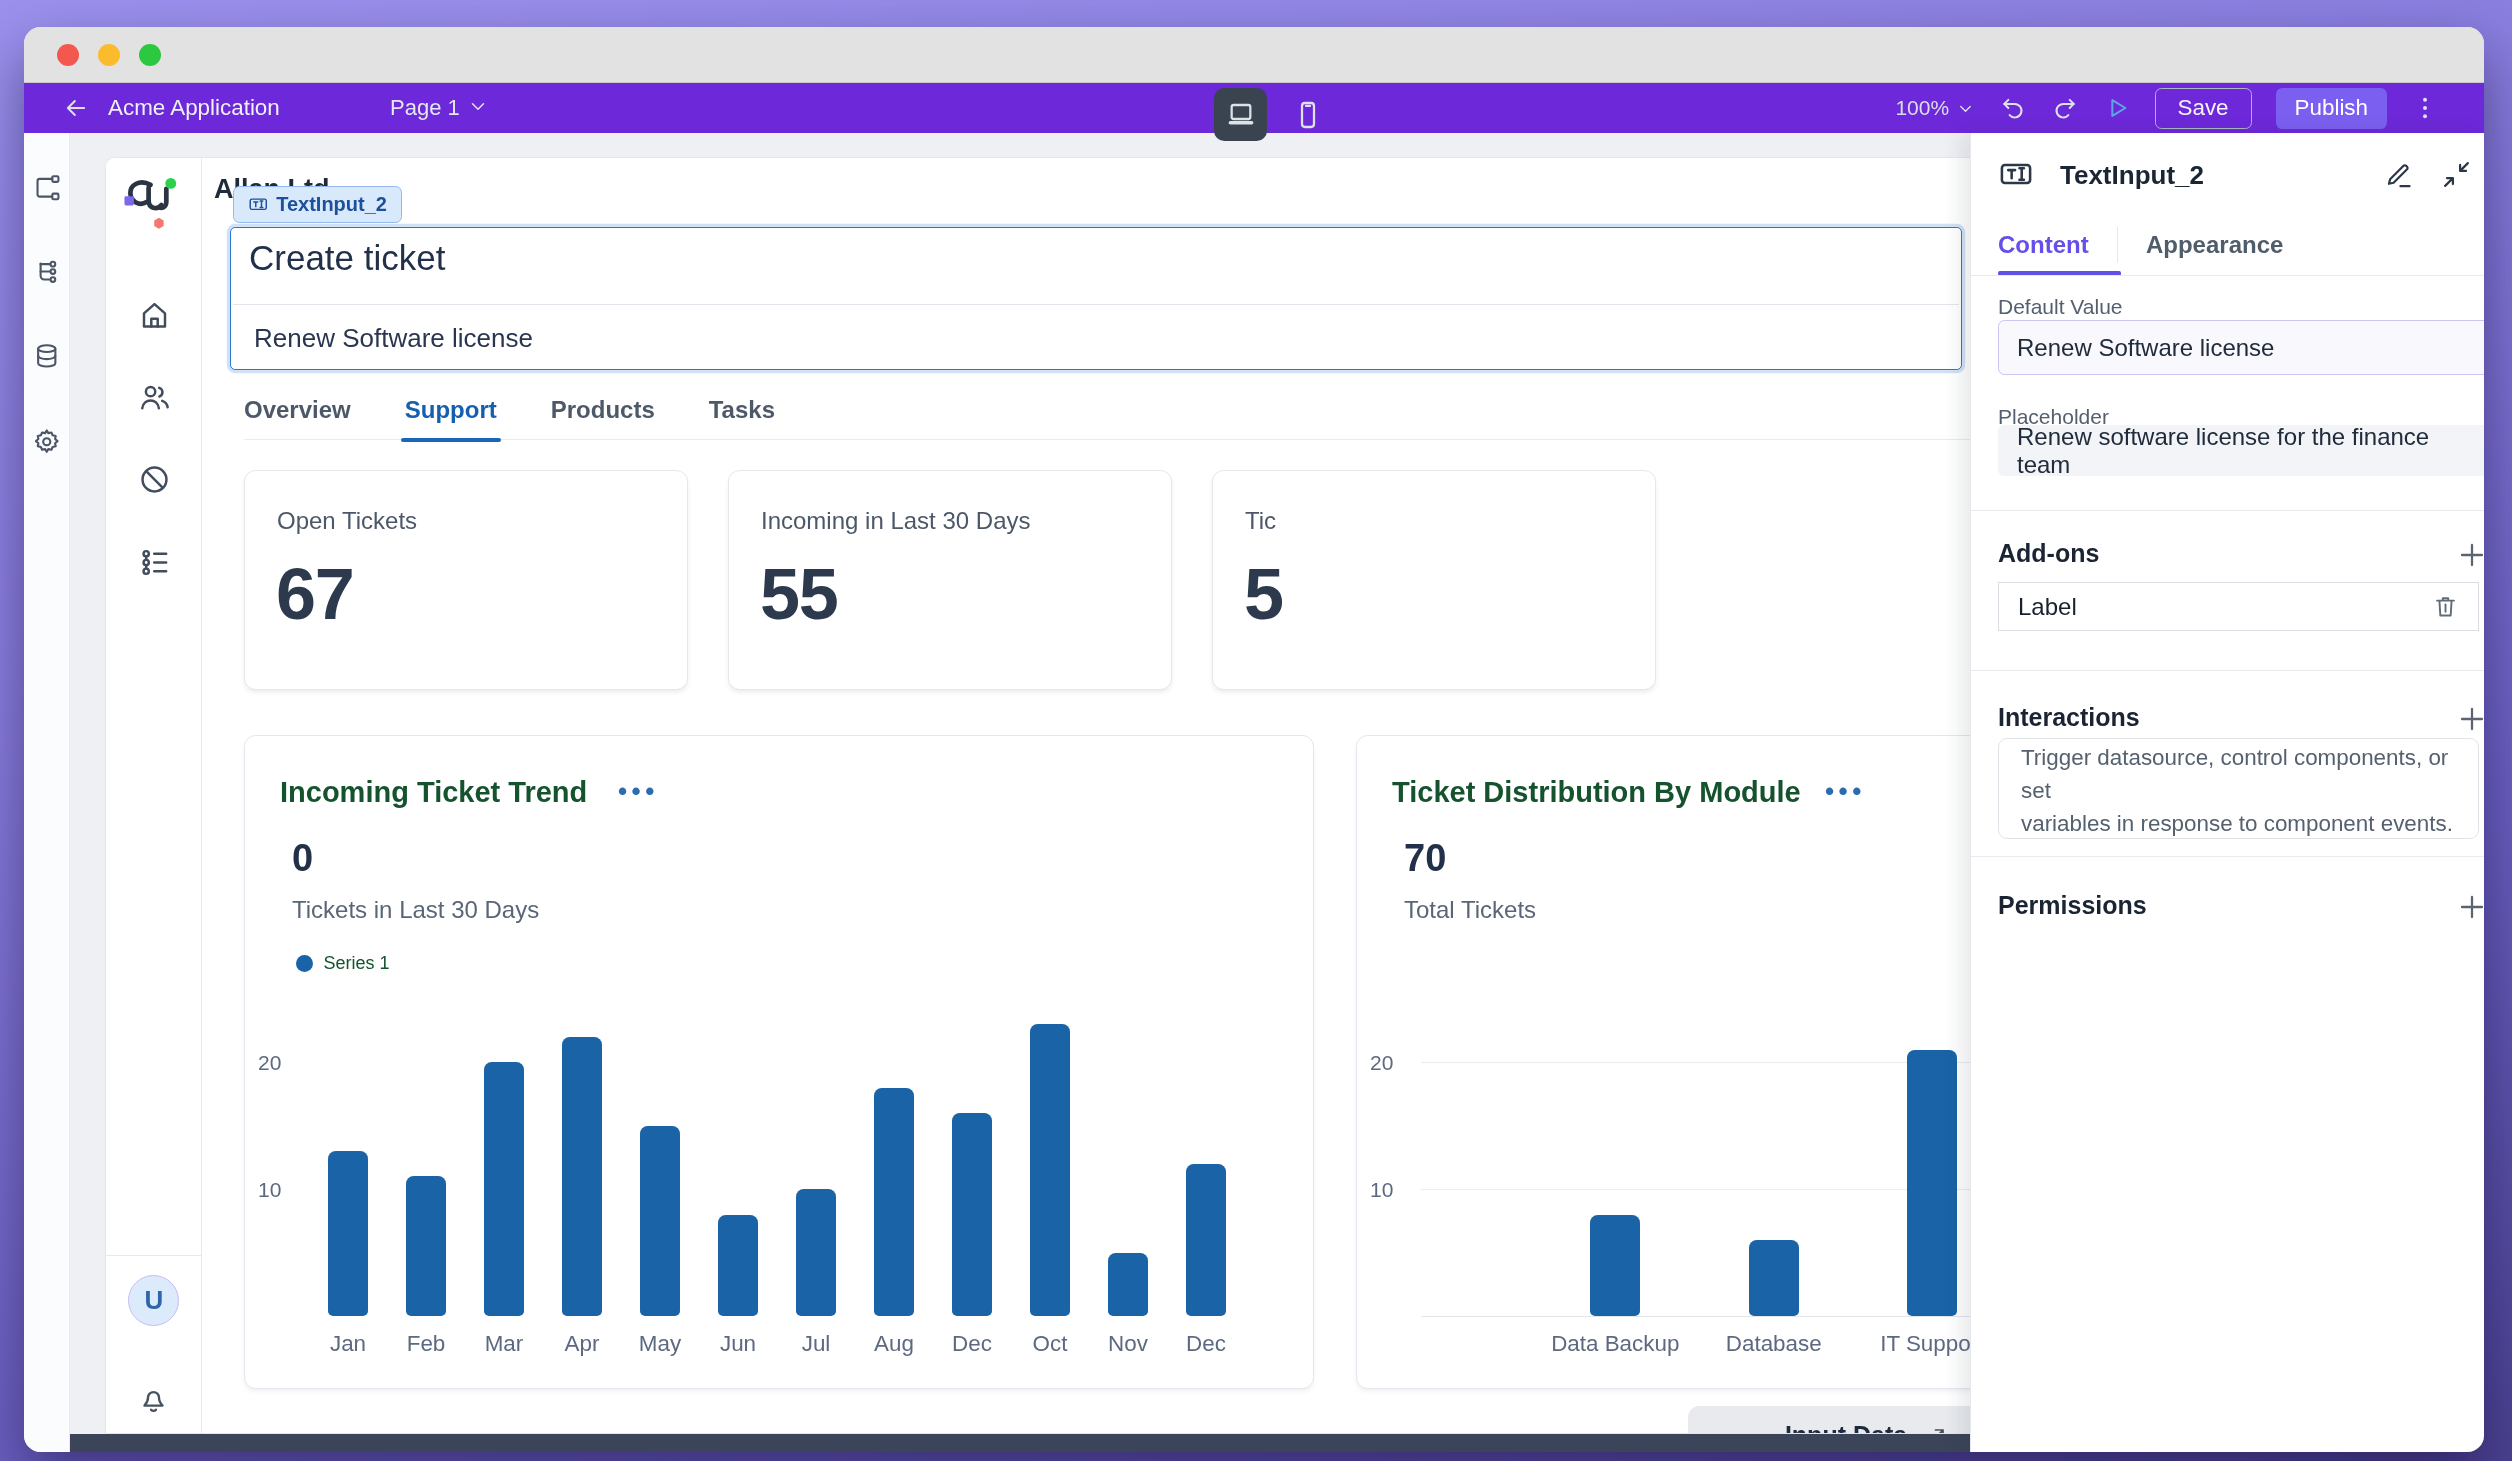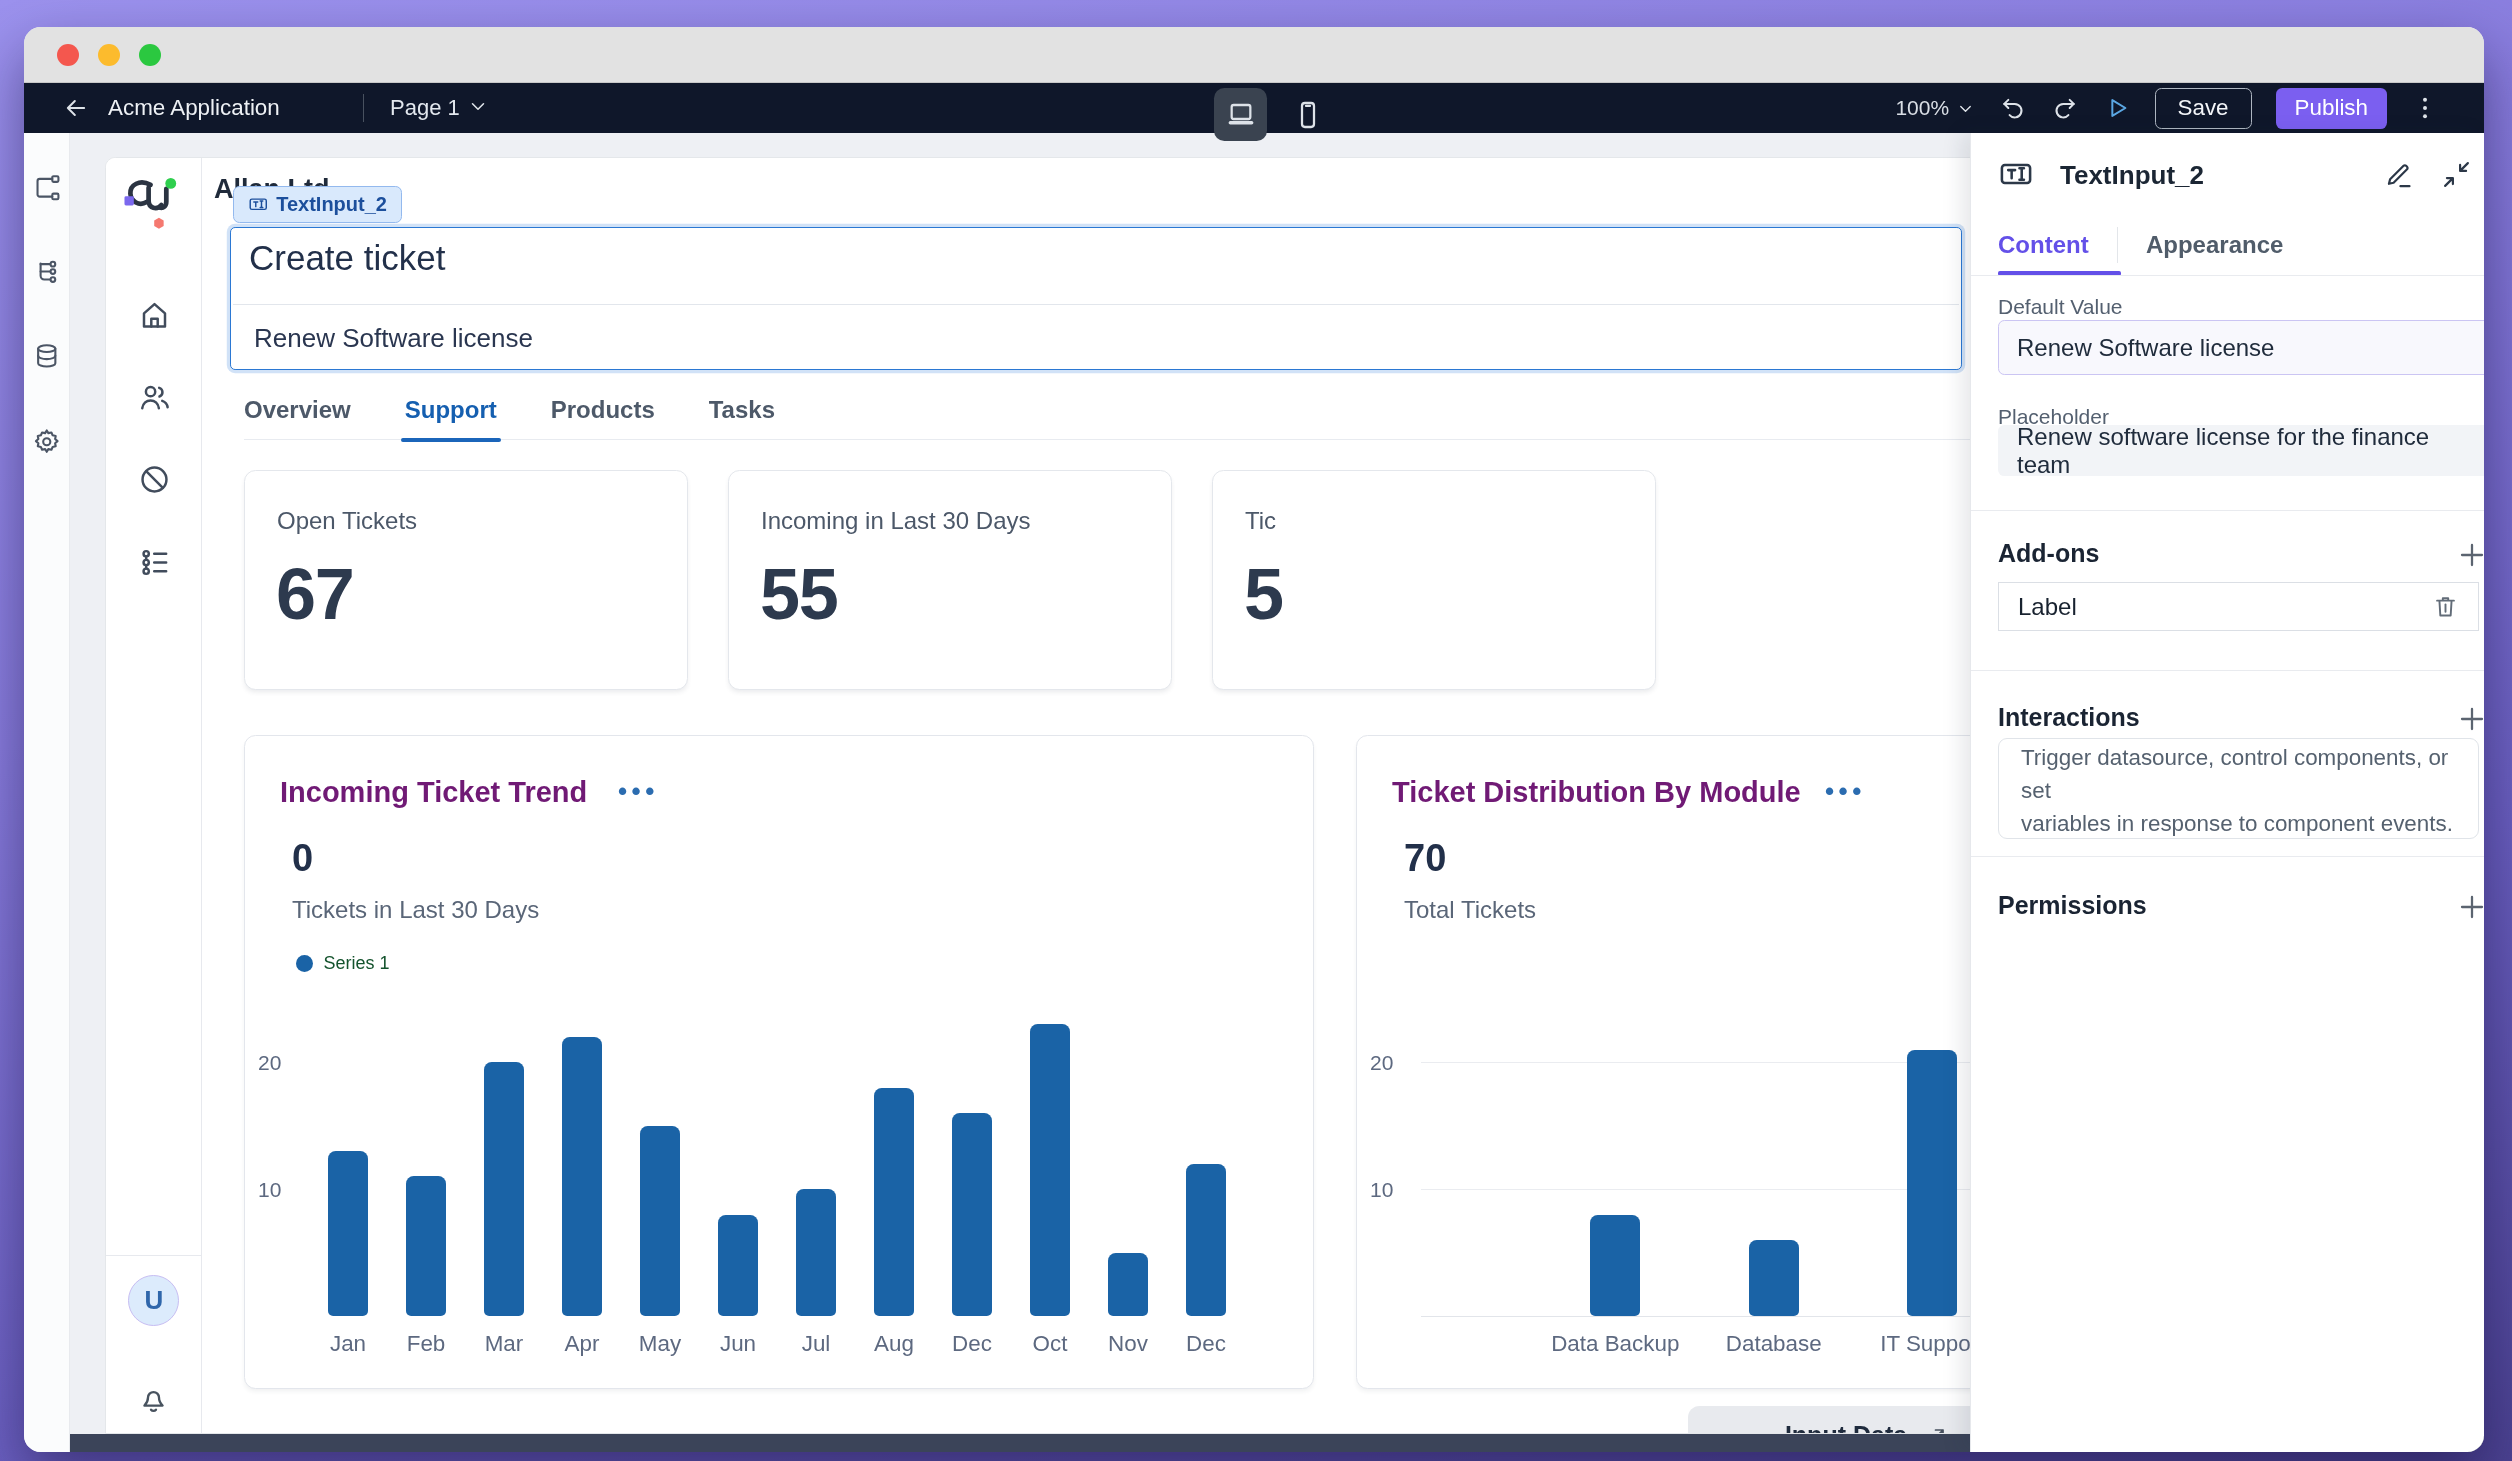--- a/index.html
+++ b/index.html
@@ -8,21 +8,21 @@
 
   .window { position:absolute; left:24px; top:27px; width:2460px; height:1425px; border-radius:16.7px;
             overflow:hidden; box-shadow:0 26px 58px rgba(20,12,60,.5); background:#eef0f4; }
 
   
   .titlebar { position:absolute; left:0; top:0; right:0; height:56px; background:#e2e2e2; border-bottom:0.6px solid #c8c8c8; }
   .lights { position:absolute; left:33px; top:17.3px; display:flex; gap:19px; }
   .light { width:22px; height:22px; border-radius:50%; }
 
   
-  .topbar { position:absolute; left:0; top:56px; right:0; height:50px; background:#0f172a; display:flex; align-items:center; color:#e7ebf0; }
+  .topbar { position:absolute; left:0; top:56px; right:0; height:50px; background:#6d28d9; display:flex; align-items:center; color:#e7ebf0; }
   .tb-icon { width:28px; height:28px; color:#dde2e8; }
   .tb-icon svg, .icon svg { width:100%; height:100%; display:block; }
   .tb-back { margin-left:38px; }
   .tb-title { margin-left:18px; font-size:22.4px; color:#eef1f5; }
   .tb-vdiv { width:1.3px; height:28px; background:#48515f; margin-left:83px; }
   .tb-page { margin-left:26px; font-size:22px; color:#e3e8ee; display:flex; align-items:flex-start; gap:7.7px; }
   .tb-page .tb-icon { width:22px; height:22px; }
   .device-group { position:absolute; left:1190px; top:5.1px; display:flex; gap:14px; align-items:center; }
   .device-tile { width:53px; height:53px; border-radius:10.3px; display:flex; align-items:center; justify-content:center; color:#edf0f4; }
   .device-tile.active { background:#3a4350; }
@@ -78,21 +78,21 @@
   .stat-card { width:444px; height:220px; background:#fff; border:1.3px solid #e4e7ec; border-radius:11.5px; position:relative;
                box-shadow:0 3.2px 5.1px -1.9px rgba(35,45,65,.10); flex:none; }
   .stat-card .s-label { position:absolute; left:32px; top:36px; font-size:24px; color:#4c5869; }
   .stat-card .s-value { position:absolute; left:31px; top:82px; font-size:72px; font-weight:bold; color:#2d3a4e; letter-spacing:-1.3px; }
 
   
   .chart-card { position:absolute; top:577px; height:654px; background:#fff; border:1.3px solid #e3e6ec; border-radius:11.5px;
                 box-shadow:0 3.2px 5.1px -1.9px rgba(35,45,65,.08); overflow:hidden; }
   #chart-card-1 { left:138px; width:1070px; }
   #chart-card-2 { left:1250px; width:720px; }
-  .c-title { position:absolute; left:35px; top:40px; font-size:29px; font-weight:bold; color:#701a75;text-align:right; }
+  .c-title { position:absolute; left:35px; top:40px; font-size:29px; font-weight:bold; color:#14532d;text-align:right; }
   .c-menu { position:absolute; top:40px; font-size:26px; font-weight:bold; color:#2b6cb0; letter-spacing:4.5px; }
   #chart-card-1 .c-menu { left:373px; } #chart-card-2 .c-menu { left:468px; }
   .c-stat { position:absolute; left:47px; top:101px; font-size:38px; font-weight:bold; color:#22304a; }
   .c-stat-label { position:absolute; left:47px; top:160px; font-size:24px; color:#5a6678; }
   .c-legend { position:absolute; left:51px; top:217px; display:flex; align-items:center; gap:10.3px; }
   .c-legend .dot { width:17.3px; height:17.3px; border-radius:50%; }
   .c-legend span { font-size:18px; color:#14532d; }
   .ytick { position:absolute; font-size:21px; color:#5d6980; }
   .gridline { position:absolute; height:1.3px; background:#eaecf0; }
   .baseline { position:absolute; height:1.3px; background:#e2e5ea; }

